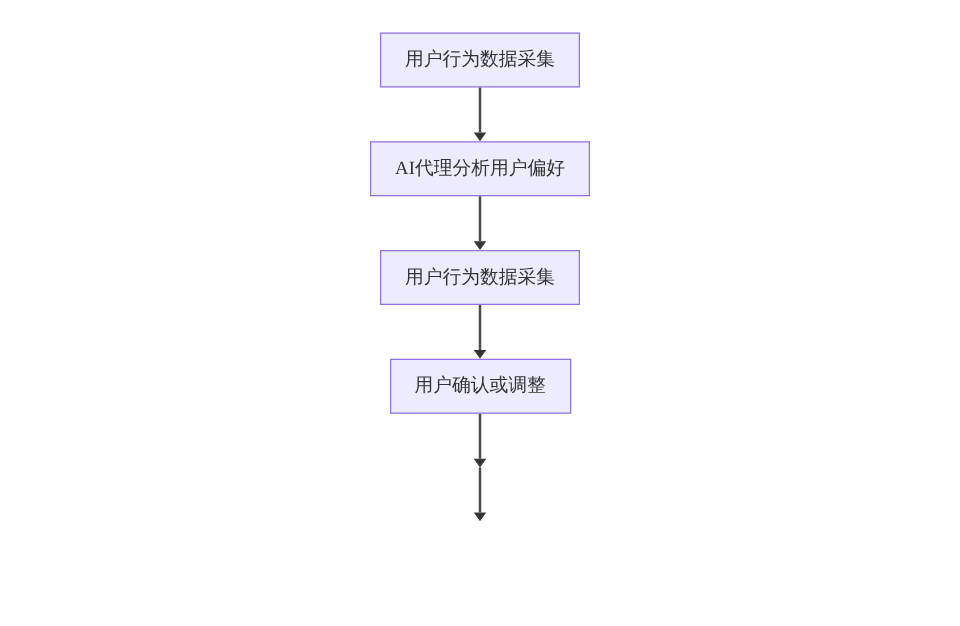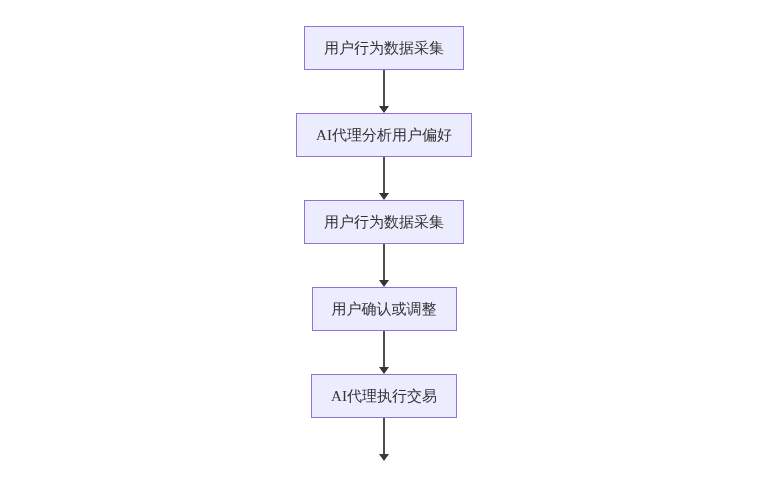--- a/index.html
+++ b/index.html
@@ -91,23 +91,20 @@
 
     <div class="node">
       <span>用户确认或调整</span>
     </div>
 
     <div class="edge">
       <div class="edge-line"></div>
       <div class="edge-head"></div>
     </div>
 
-    <div class="node">
-      <span>AI代理执行交易</span>
-    </div>
 
     <div class="edge">
       <div class="edge-line"></div>
       <div class="edge-head"></div>
     </div>
 
 
   </div>
 </div>
 

